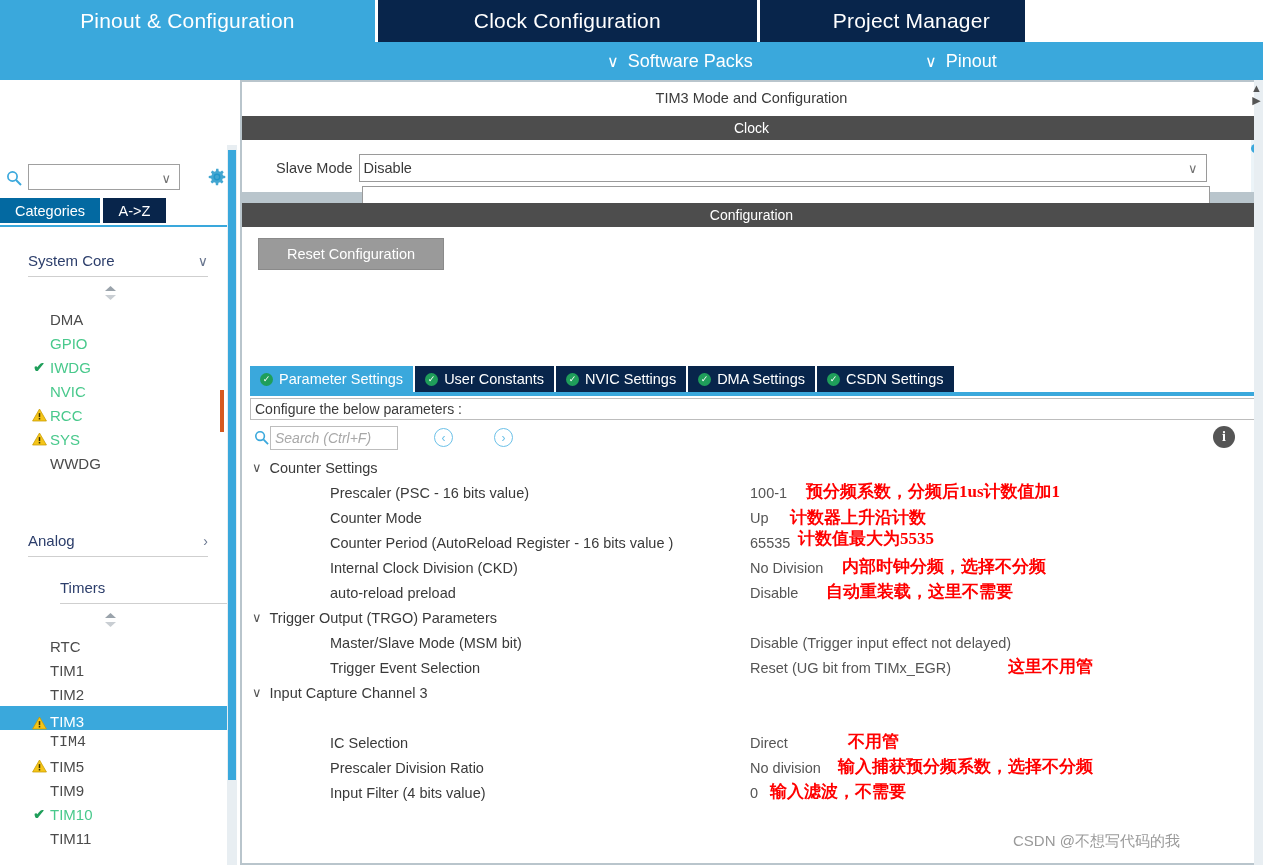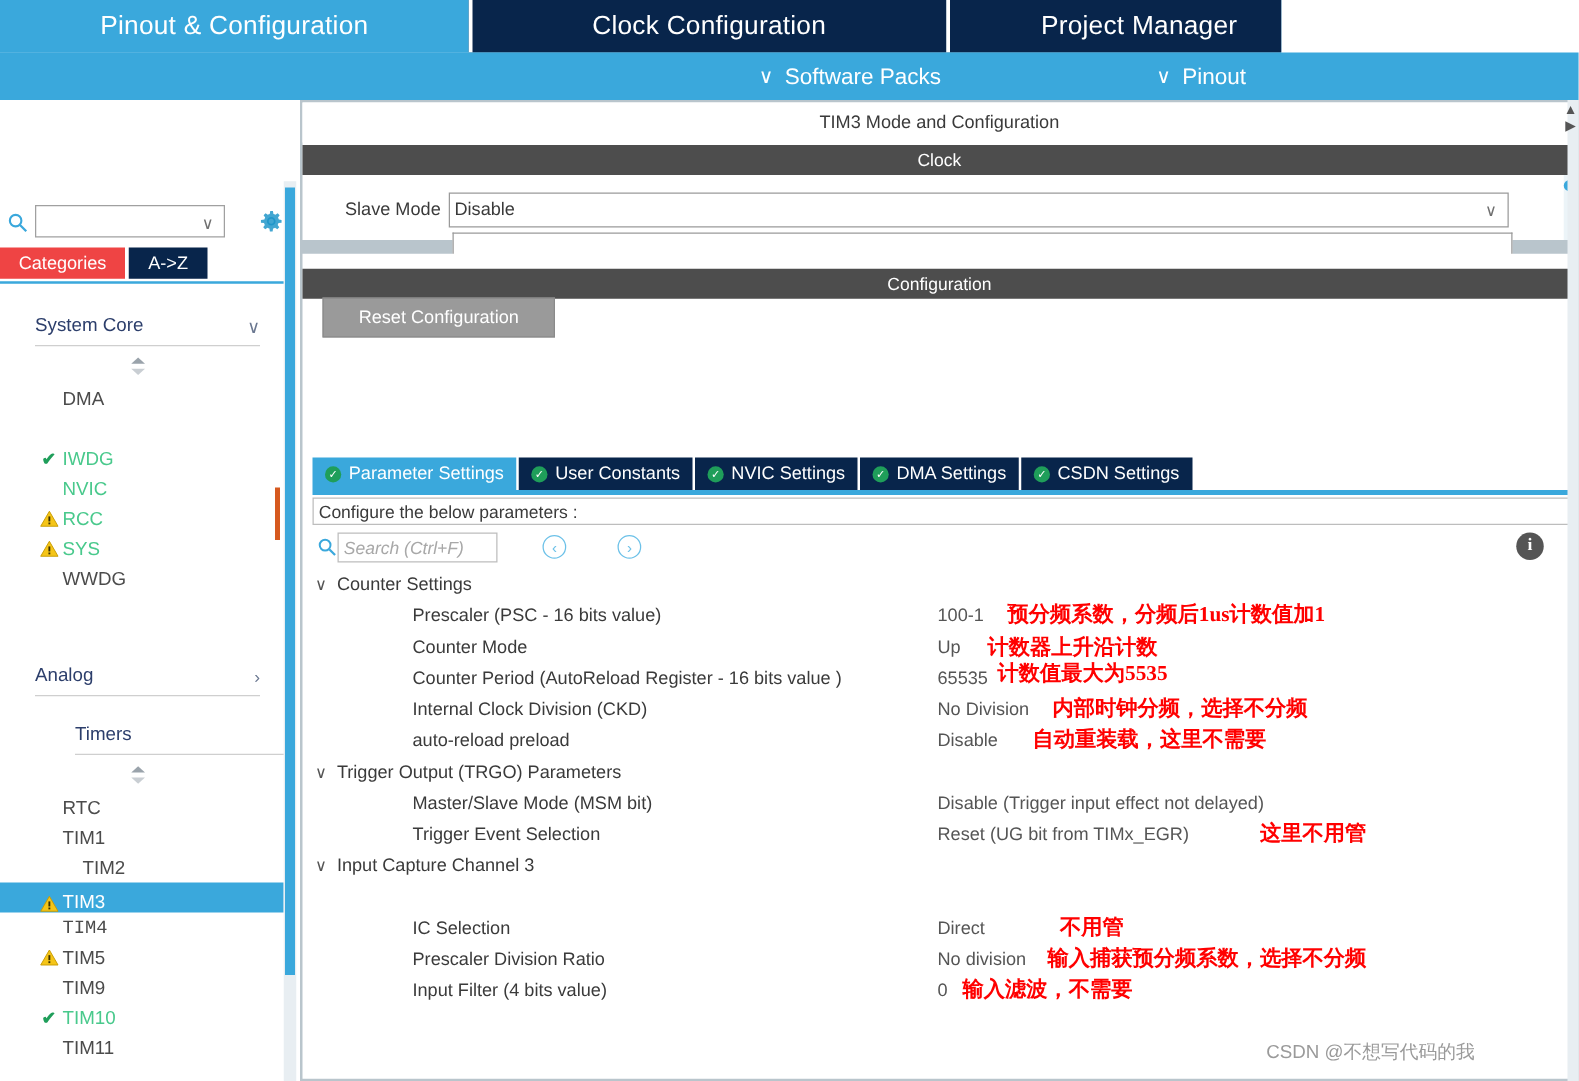--- a/index.html
+++ b/index.html
@@ -80,21 +80,21 @@
   .cattabs {
     position: absolute; left: 0; top: 118px;
     width: 237px; height: 25px;
   }
   .cattab {
     position: absolute; top: 0; height: 25px;
     display: flex; align-items: center; justify-content: center;
     font-size: 14.5px; color: #ffffff;
     box-sizing: border-box;
   }
-  .cattab.categories { left: 0; width: 100px; background: #ef4444; }
+  .cattab.categories { left: 0; width: 100px; background: #0369a1; }
   .cattab.az { left: 103px; width: 63px; background: #08254b; }
 
   .catlist {
     position: absolute; left: 0; top: 145px;
     width: 227px; height: 720px;
     background: #fff;
     border-top: 2px solid #3aa8dc;
     overflow: hidden;
   }
   .group-head {
@@ -193,21 +193,21 @@
   .mode-scroll-thumb {
     position: absolute; right: 1px; top: 62px;
     width: 9px; height: 9px; border-radius: 50%; background: #3aa8dc;
   }
 
   .conf-card {
     position: absolute; left: 2px; top: 123px;
     width: 1019px; height: 660px;
     background: #ffffff;
   }
-  .conf-hdr { top: 12px; }
+  .conf-hdr { top: 0; }
   .reset-btn {
     position: absolute; left: 16px; top: 35px;
     width: 186px; height: 32px;
     background: #9a9a9a; color: #ffffff;
     border: 1px solid #8a8a8a;
     display: flex; align-items: center; justify-content: center;
     font-size: 14.5px;
     box-sizing: border-box;
   }
   .tabstrip {
@@ -386,20 +386,24 @@
     </div>
     <svg class="spinner" style="top:58px;" viewBox="0 0 13 16">
       <polygon points="6.5,1 12,6 1,6" fill="#9aa3ab"></polygon>
       <polygon points="6.5,15 12,10 1,10" fill="#c9ced3"></polygon>
     </svg>
 
     <div class="peri" style="top:80px;">
       <span class="ico"></span>
       <span class="pname c-gray">DMA</span>
     </div>
+    <div class="peri" style="top:104px;">
+      <span class="ico"></span>
+      <span class="pname c-green">GPIO</span>
+    </div>
     <div class="peri" style="top:128px;">
       <span class="ico">
           <span class="check">✔</span>
         </span>
       <span class="pname c-green">IWDG</span>
     </div>
     <div class="peri" style="top:152px;">
       <span class="ico"></span>
       <span class="pname c-green">NVIC</span>
     </div>
@@ -443,21 +447,21 @@
     </svg>
 
     <div class="peri" style="top:407px;">
       <span class="ico"></span>
       <span class="pname c-gray">RTC</span>
     </div>
     <div class="peri" style="top:431px;">
       <span class="ico"></span>
       <span class="pname c-gray">TIM1</span>
     </div>
-    <div class="peri" style="top:455px;padding-left:16px;">
+    <div class="peri" style="top:455px;">
       <span class="ico"></span>
       <span class="pname c-gray">TIM2</span>
     </div>
     <div class="peri selected" style="top:479px;">
       <span class="ico">
         <svg width="15" height="14" viewBox="0 0 16 14">
             <polygon points="8,0.6 15.4,13.4 0.6,13.4" fill="#f5c518" stroke="#c79b00" stroke-width="0.8"></polygon>
             <rect x="7.2" y="5" width="1.6" height="4.3" fill="#3a3000"></rect>
             <rect x="7.2" y="10.2" width="1.6" height="1.6" fill="#3a3000"></rect>
           </svg>

